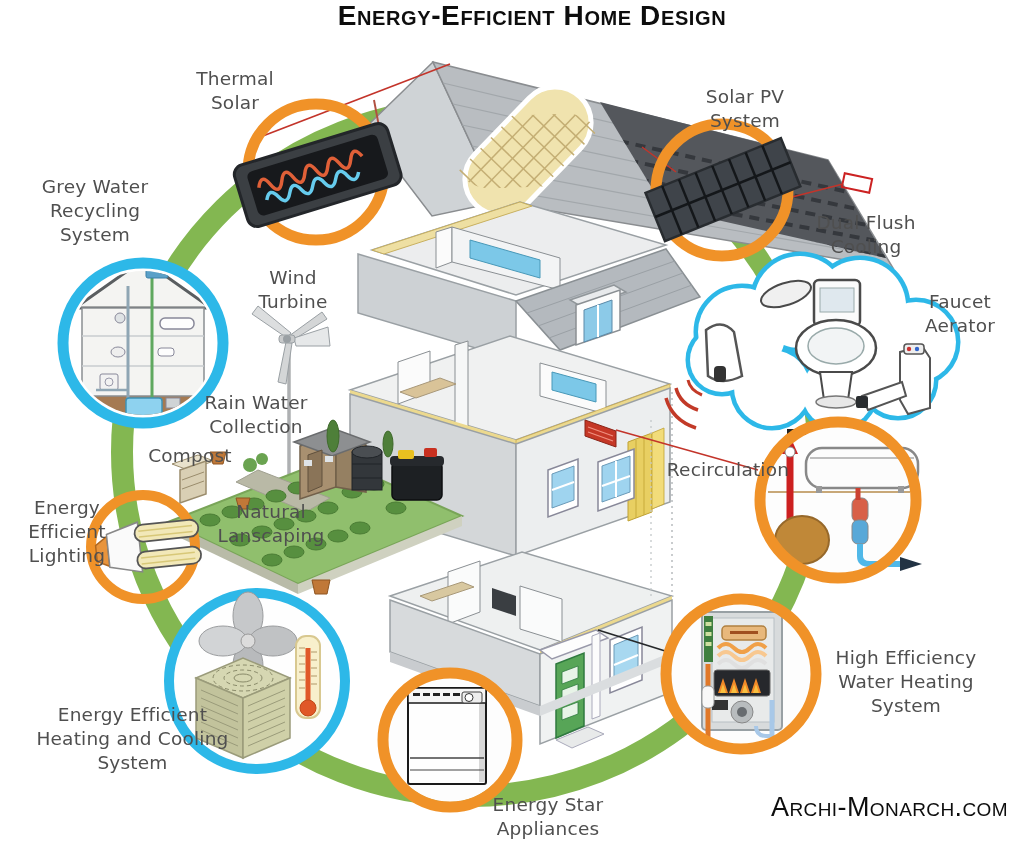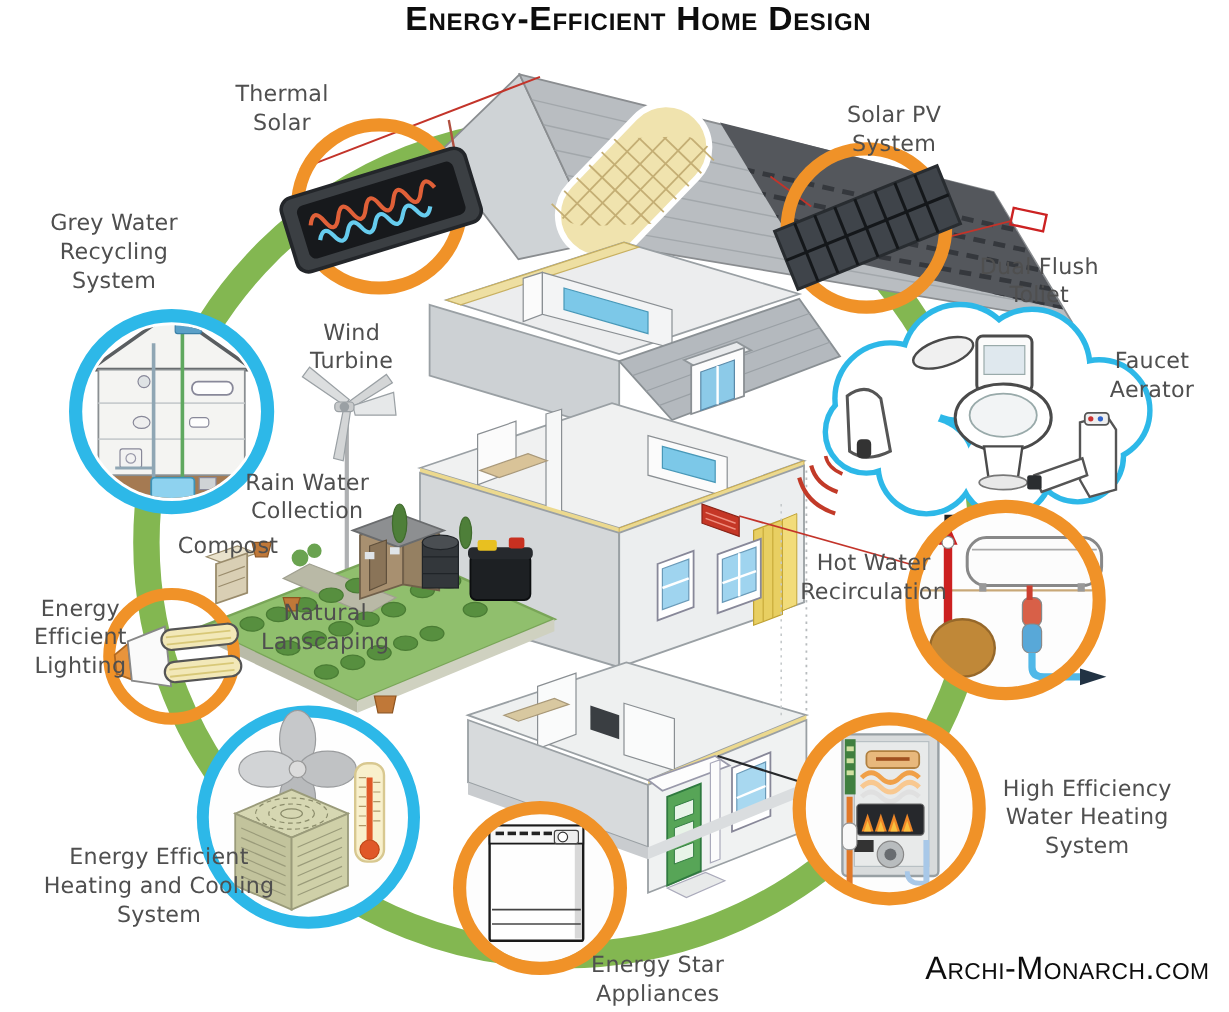--- a/index.html
+++ b/index.html
@@ -497,21 +497,21 @@
     <span>Solar PV</span>
     <span>System</span>
   </div>
   <div class="lbl" style="left:15px;top:175px;width:160px;">
     <span>Grey Water</span>
     <span>Recycling</span>
     <span>System</span>
   </div>
   <div class="lbl" style="left:788px;top:211px;width:156px;">
     <span>Dual Flush</span>
-    <span>Toliet</span>
+    <span>Cooling</span>
   </div>
   <div class="lbl" style="left:898px;top:290px;width:124px;">
     <span>Faucet</span>
     <span>Aerator</span>
   </div>
   <div class="lbl" style="left:223px;top:266px;width:140px;">
     <span>Wind</span>
     <span>Turbine</span>
   </div>
   <div class="lbl" style="left:166px;top:391px;width:180px;">
@@ -538,18 +538,17 @@
   <div class="lbl" style="left:448px;top:761px;width:200px;margin-top:32px;">
     <span>Energy Star</span>
     <span>Appliances</span>
   </div>
   <div class="lbl" style="left:798px;top:646px;width:216px;">
     <span>High Efficiency</span>
     <span>Water Heating</span>
     <span>System</span>
   </div>
   <div class="lbl" style="left:630px;top:458px;width:196px;">
-    <span>Hot Water</span>
     <span>Recirculation</span>
   </div>
 
   <div class="footer">Archi-Monarch.com</div>
 </div>
 
 </body></html>

